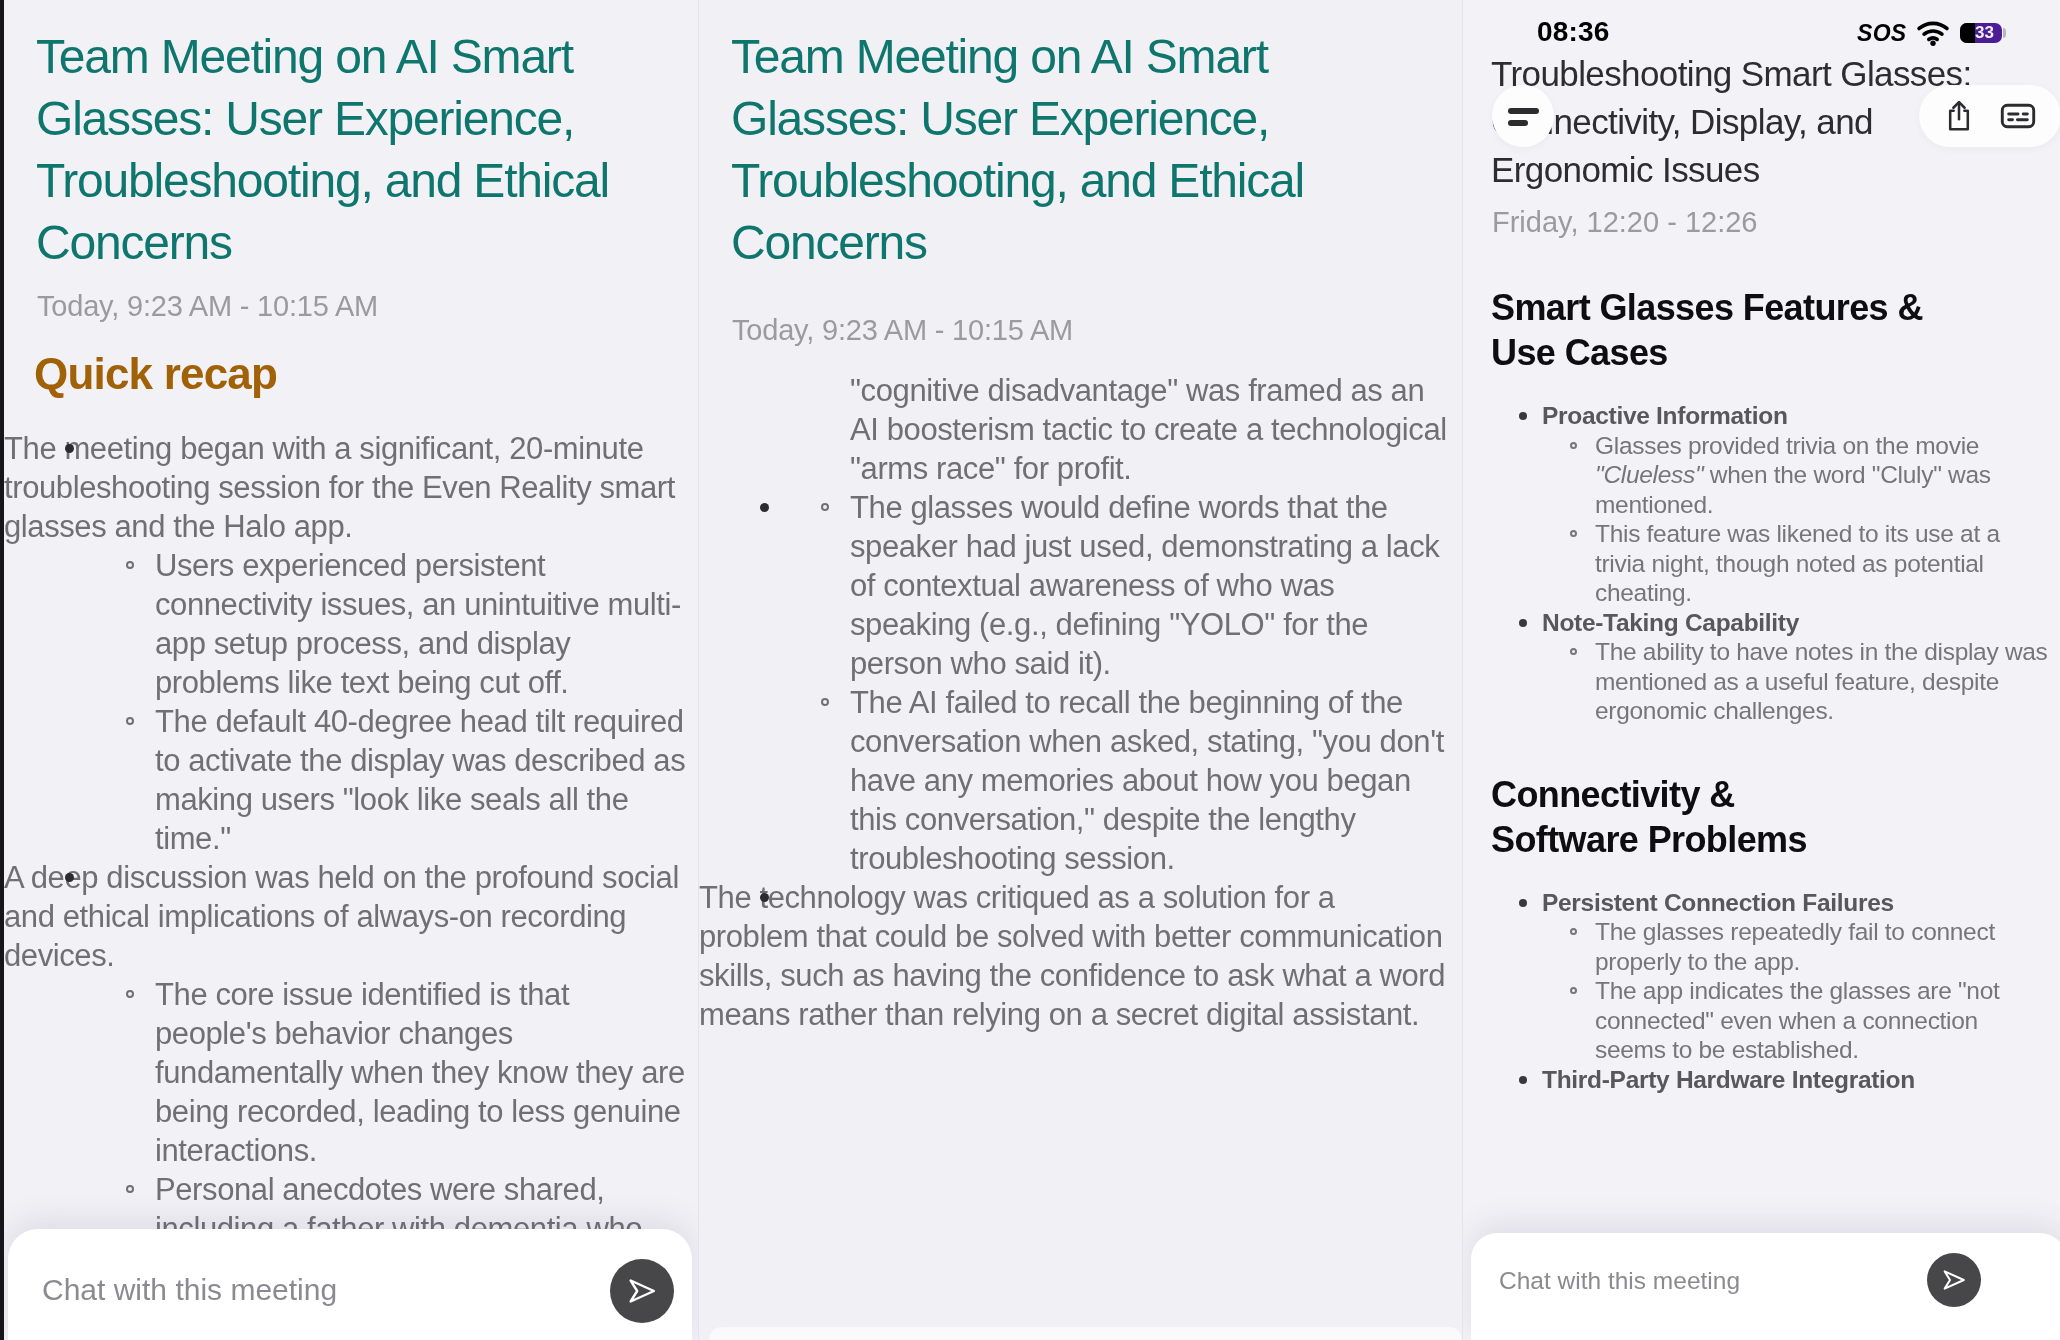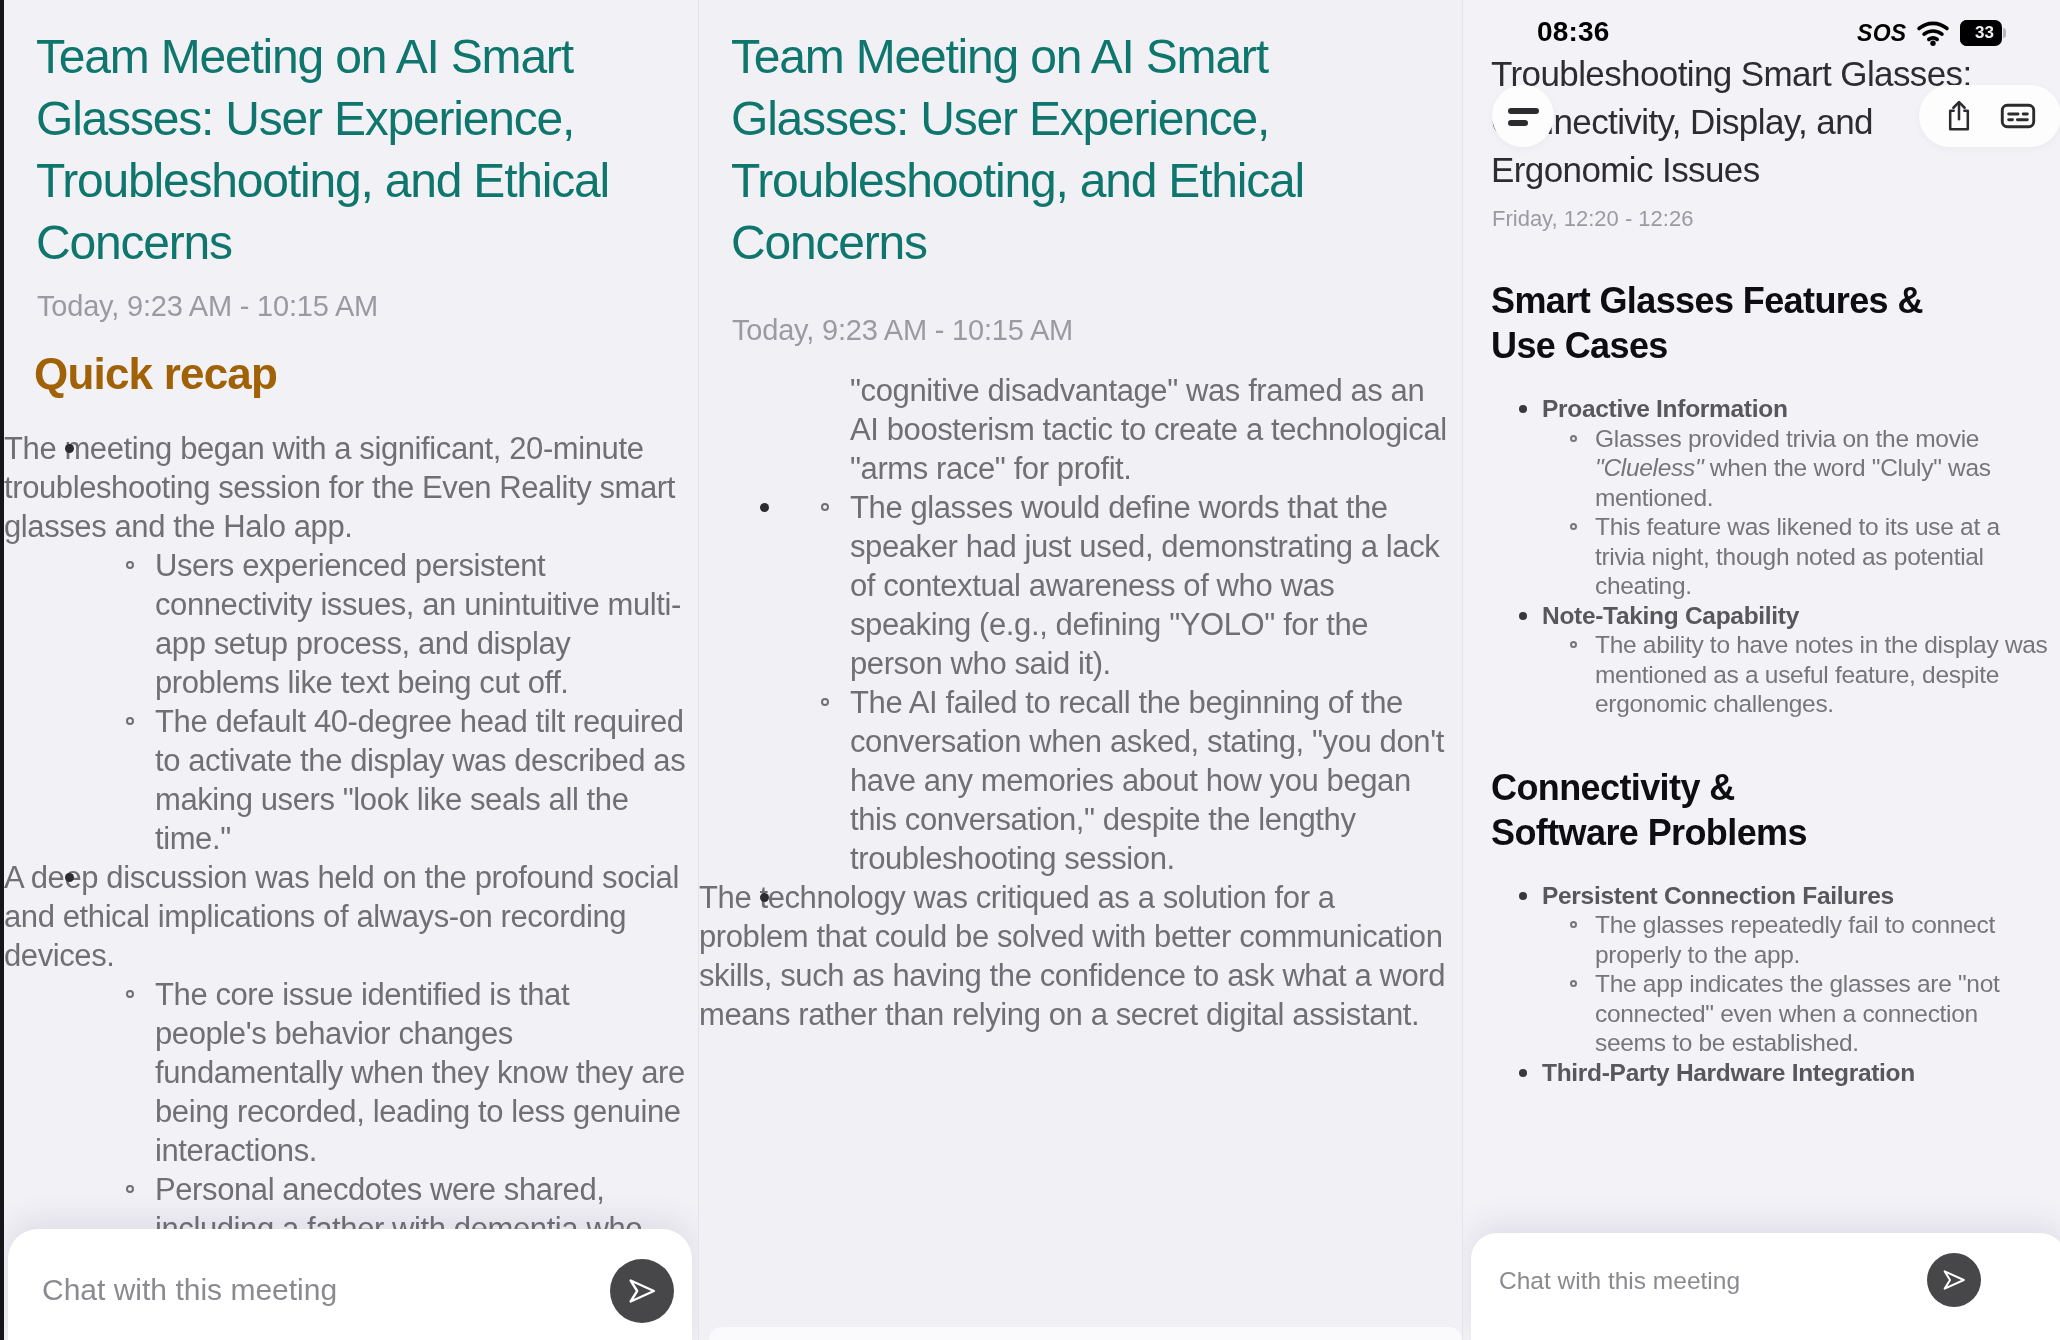--- a/index.html
+++ b/index.html
@@ -52,41 +52,41 @@
   .panel-middle .chat-strip{position:absolute;left:10px;right:0;top:1327px;height:13px;background:#fafafc;border-radius:22px 22px 0 0;}
   .panel-right .chat-bar{left:8px;right:-6px;top:1233px;height:110px;border-radius:26px 26px 0 0;}
   .panel-right .chat-ph{position:absolute;left:28px;top:34px;font-size:24.5px;color:#8a8a90;}
   .panel-right .send-btn{position:absolute;left:456px;top:20px;width:54px;height:54px;}
 
   
   .status-time{position:absolute;left:74px;top:16px;font-size:28px;font-weight:600;color:#000;letter-spacing:0.2px;}
   .status-right{position:absolute;left:394px;top:18px;height:30px;display:flex;align-items:center;gap:10px;}
   .sos-label{font-size:23px;font-weight:700;color:#000;letter-spacing:0.3px;font-style:italic;}
   .battery{display:flex;align-items:center;}
-  .batt-body{position:relative;width:42px;height:26px;border-radius:7px;background:#000000;overflow:hidden;}
+  .batt-body{position:relative;width:42px;height:20px;border-radius:7px;background:#4c1d95;overflow:hidden;}
   .batt-fill{position:absolute;left:0;top:0;bottom:0;width:15px;background:#000;}
   .batt-num{position:absolute;left:6px;right:0;top:0;bottom:0;display:flex;align-items:center;justify-content:center;
     font-size:17px;font-weight:700;color:#efeff4;}
   .batt-nub{width:3px;height:10px;background:#b7b7bf;border-radius:0 3px 3px 0;margin-left:1px;}
 
   .filter-btn{position:absolute;left:29px;top:85px;width:62px;height:62px;border-radius:50%;
     background:#fdfdfe;border:none;cursor:pointer;box-shadow:0 2px 8px rgba(0,0,0,0.04);}
   .filter-btn .bar1,.filter-btn .bar2{position:absolute;height:6px;border-radius:3px;background:#2c2c2e;left:16px;}
   .filter-btn .bar1{top:23px;width:31px;}
   .filter-btn .bar2{top:35px;width:20px;}
 
   .actions-pill{position:absolute;left:456px;top:85px;width:142px;height:62px;border-radius:31px;
     background:#fdfdfe;display:flex;align-items:center;justify-content:space-evenly;box-shadow:0 2px 8px rgba(0,0,0,0.04);}
   .icon-btn{border:none;background:transparent;padding:0;display:flex;align-items:center;cursor:pointer;}
 
   .panel-right h1.doc-title-sm{
     margin:50px 0 0 28px;width:548px;font-size:35px;line-height:48px;font-weight:500;
     color:#2d2d30;letter-spacing:-0.6px;
   }
-  .panel-right .doc-date-sm{margin:12px 0 0 29px;font-size:22px;color:#9a9aa0;}
+  .panel-right .doc-date-sm{margin:12px 0 0 29px;font-size:29px;color:#9a9aa0;}
   h3.sect-heading{
     margin:46px 40px 0 28px;font-size:36px;line-height:45px;font-weight:700;color:#0e0e10;
     letter-spacing:-0.6px;white-space:pre-line;
   }
 </style>
 </head>
 <body>
 
 <div class="edge-strip"></div>
 

